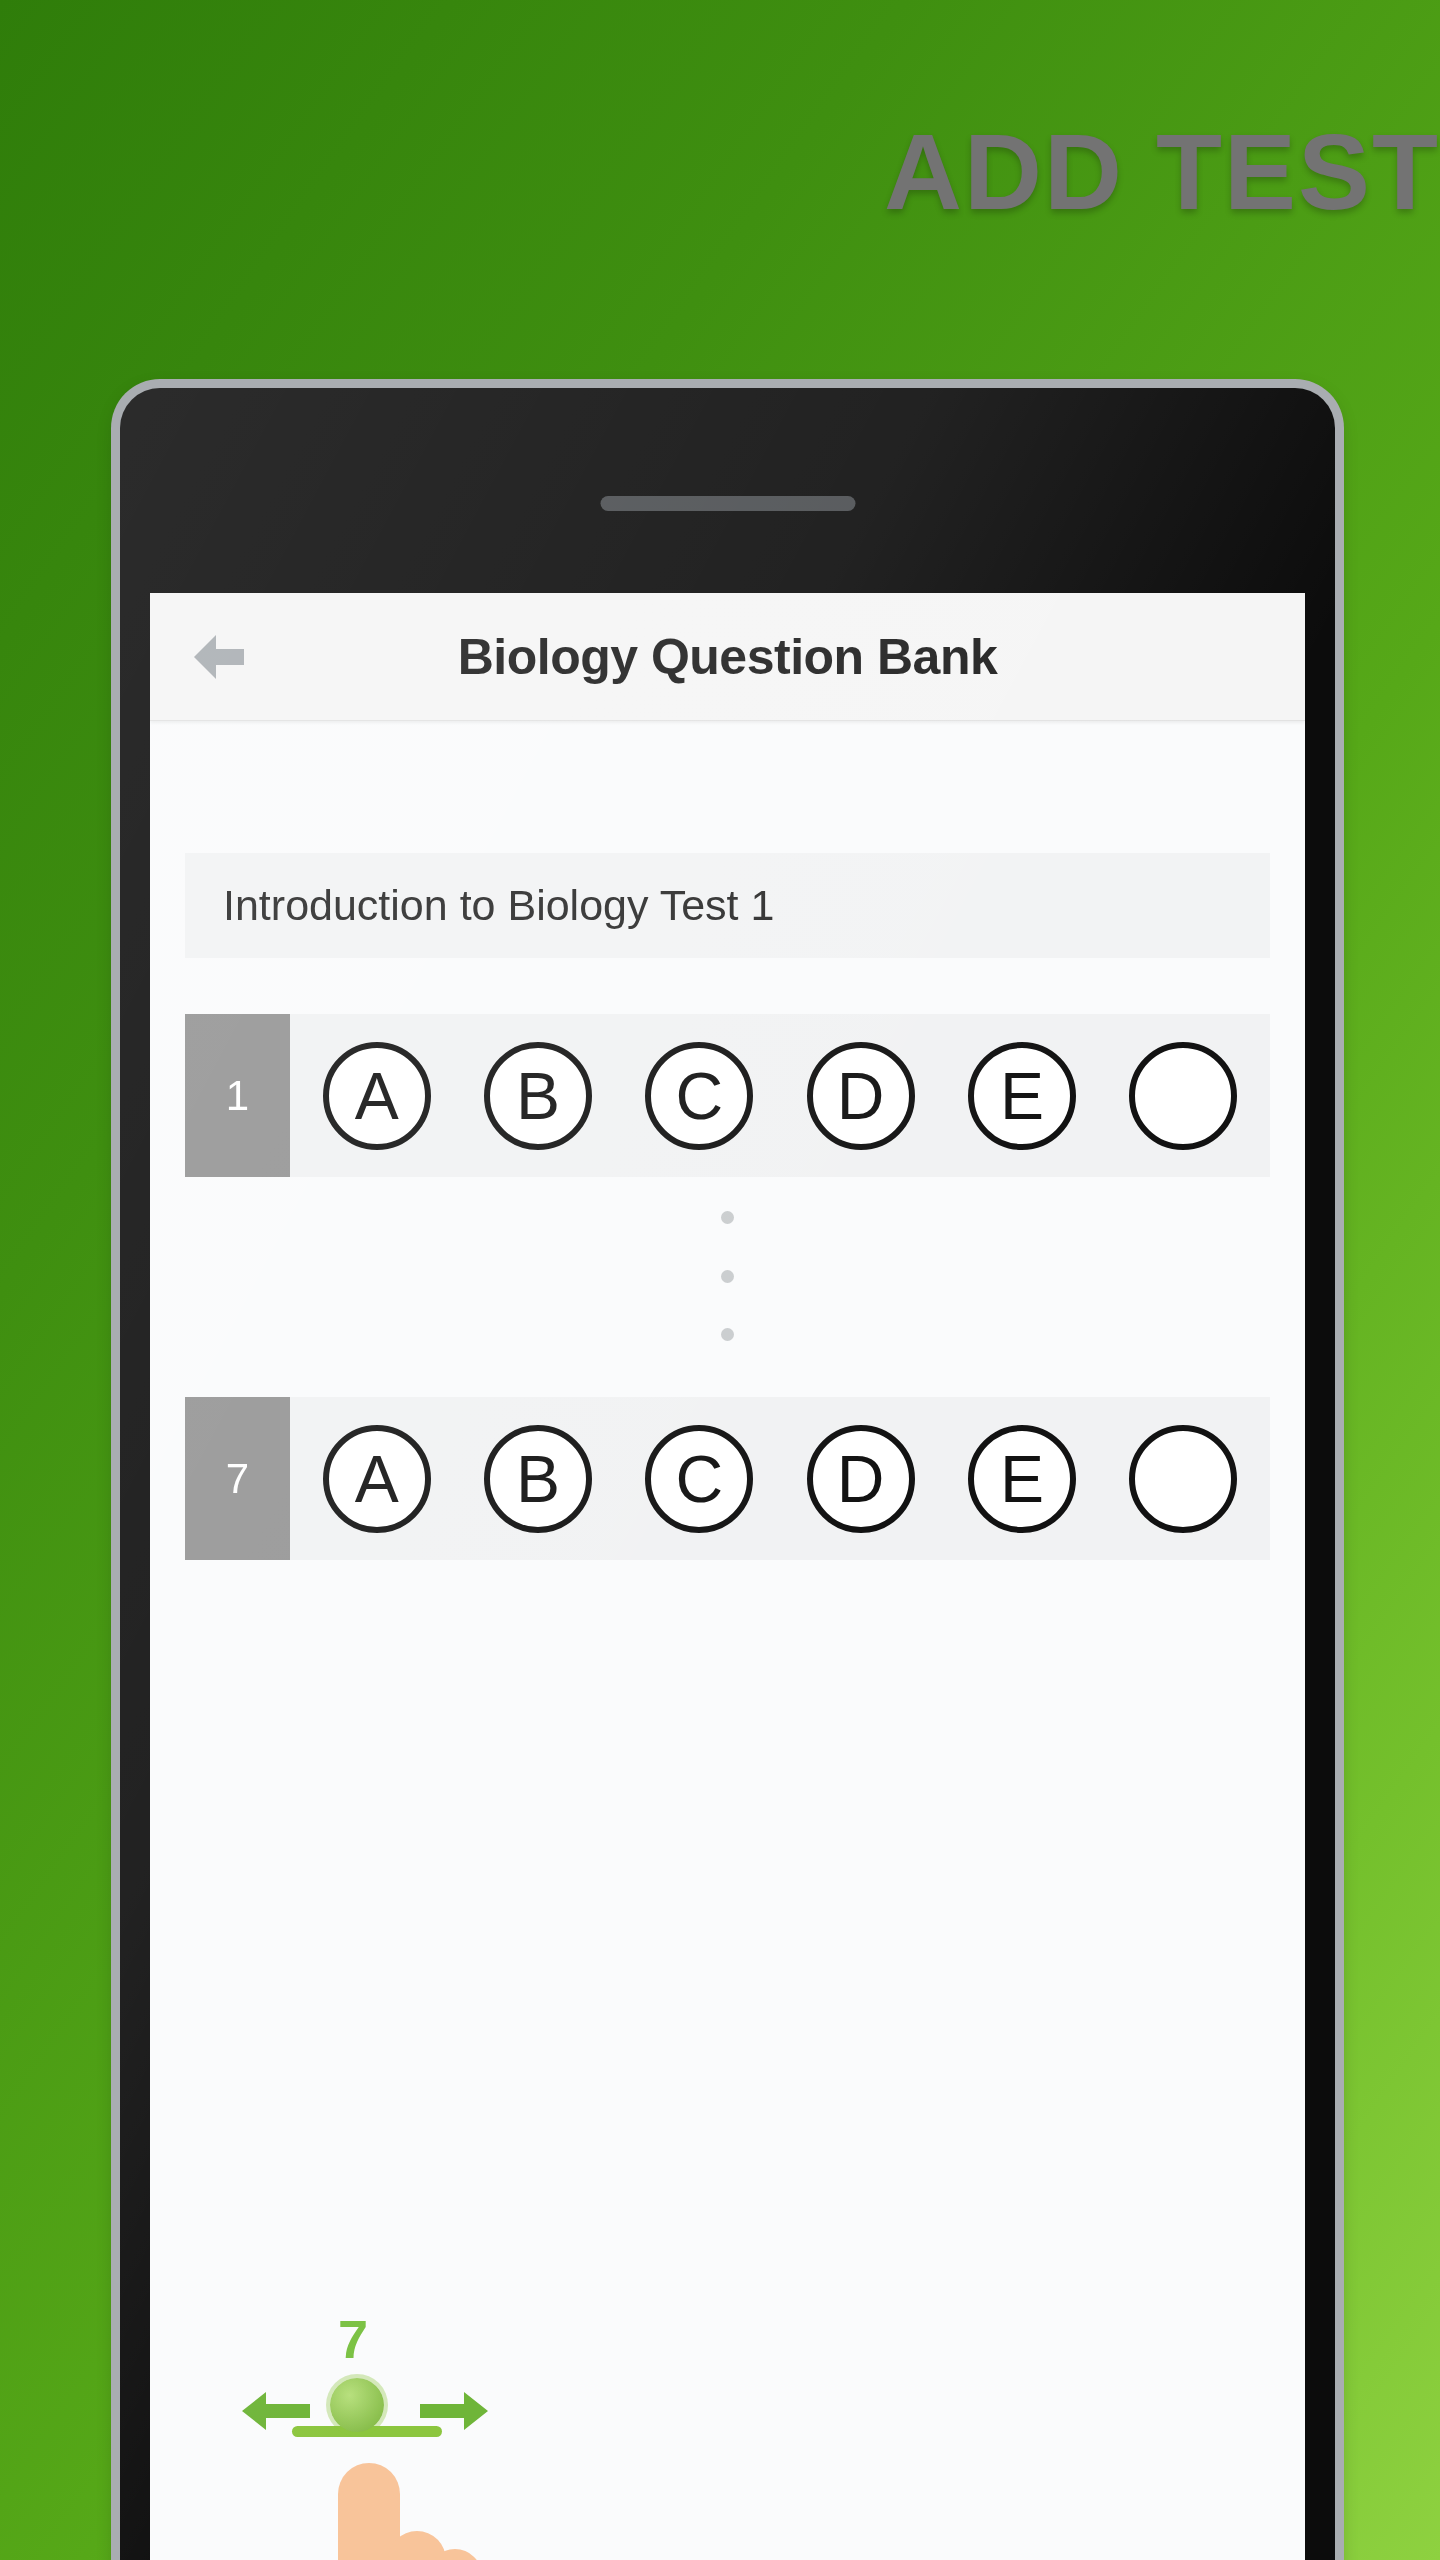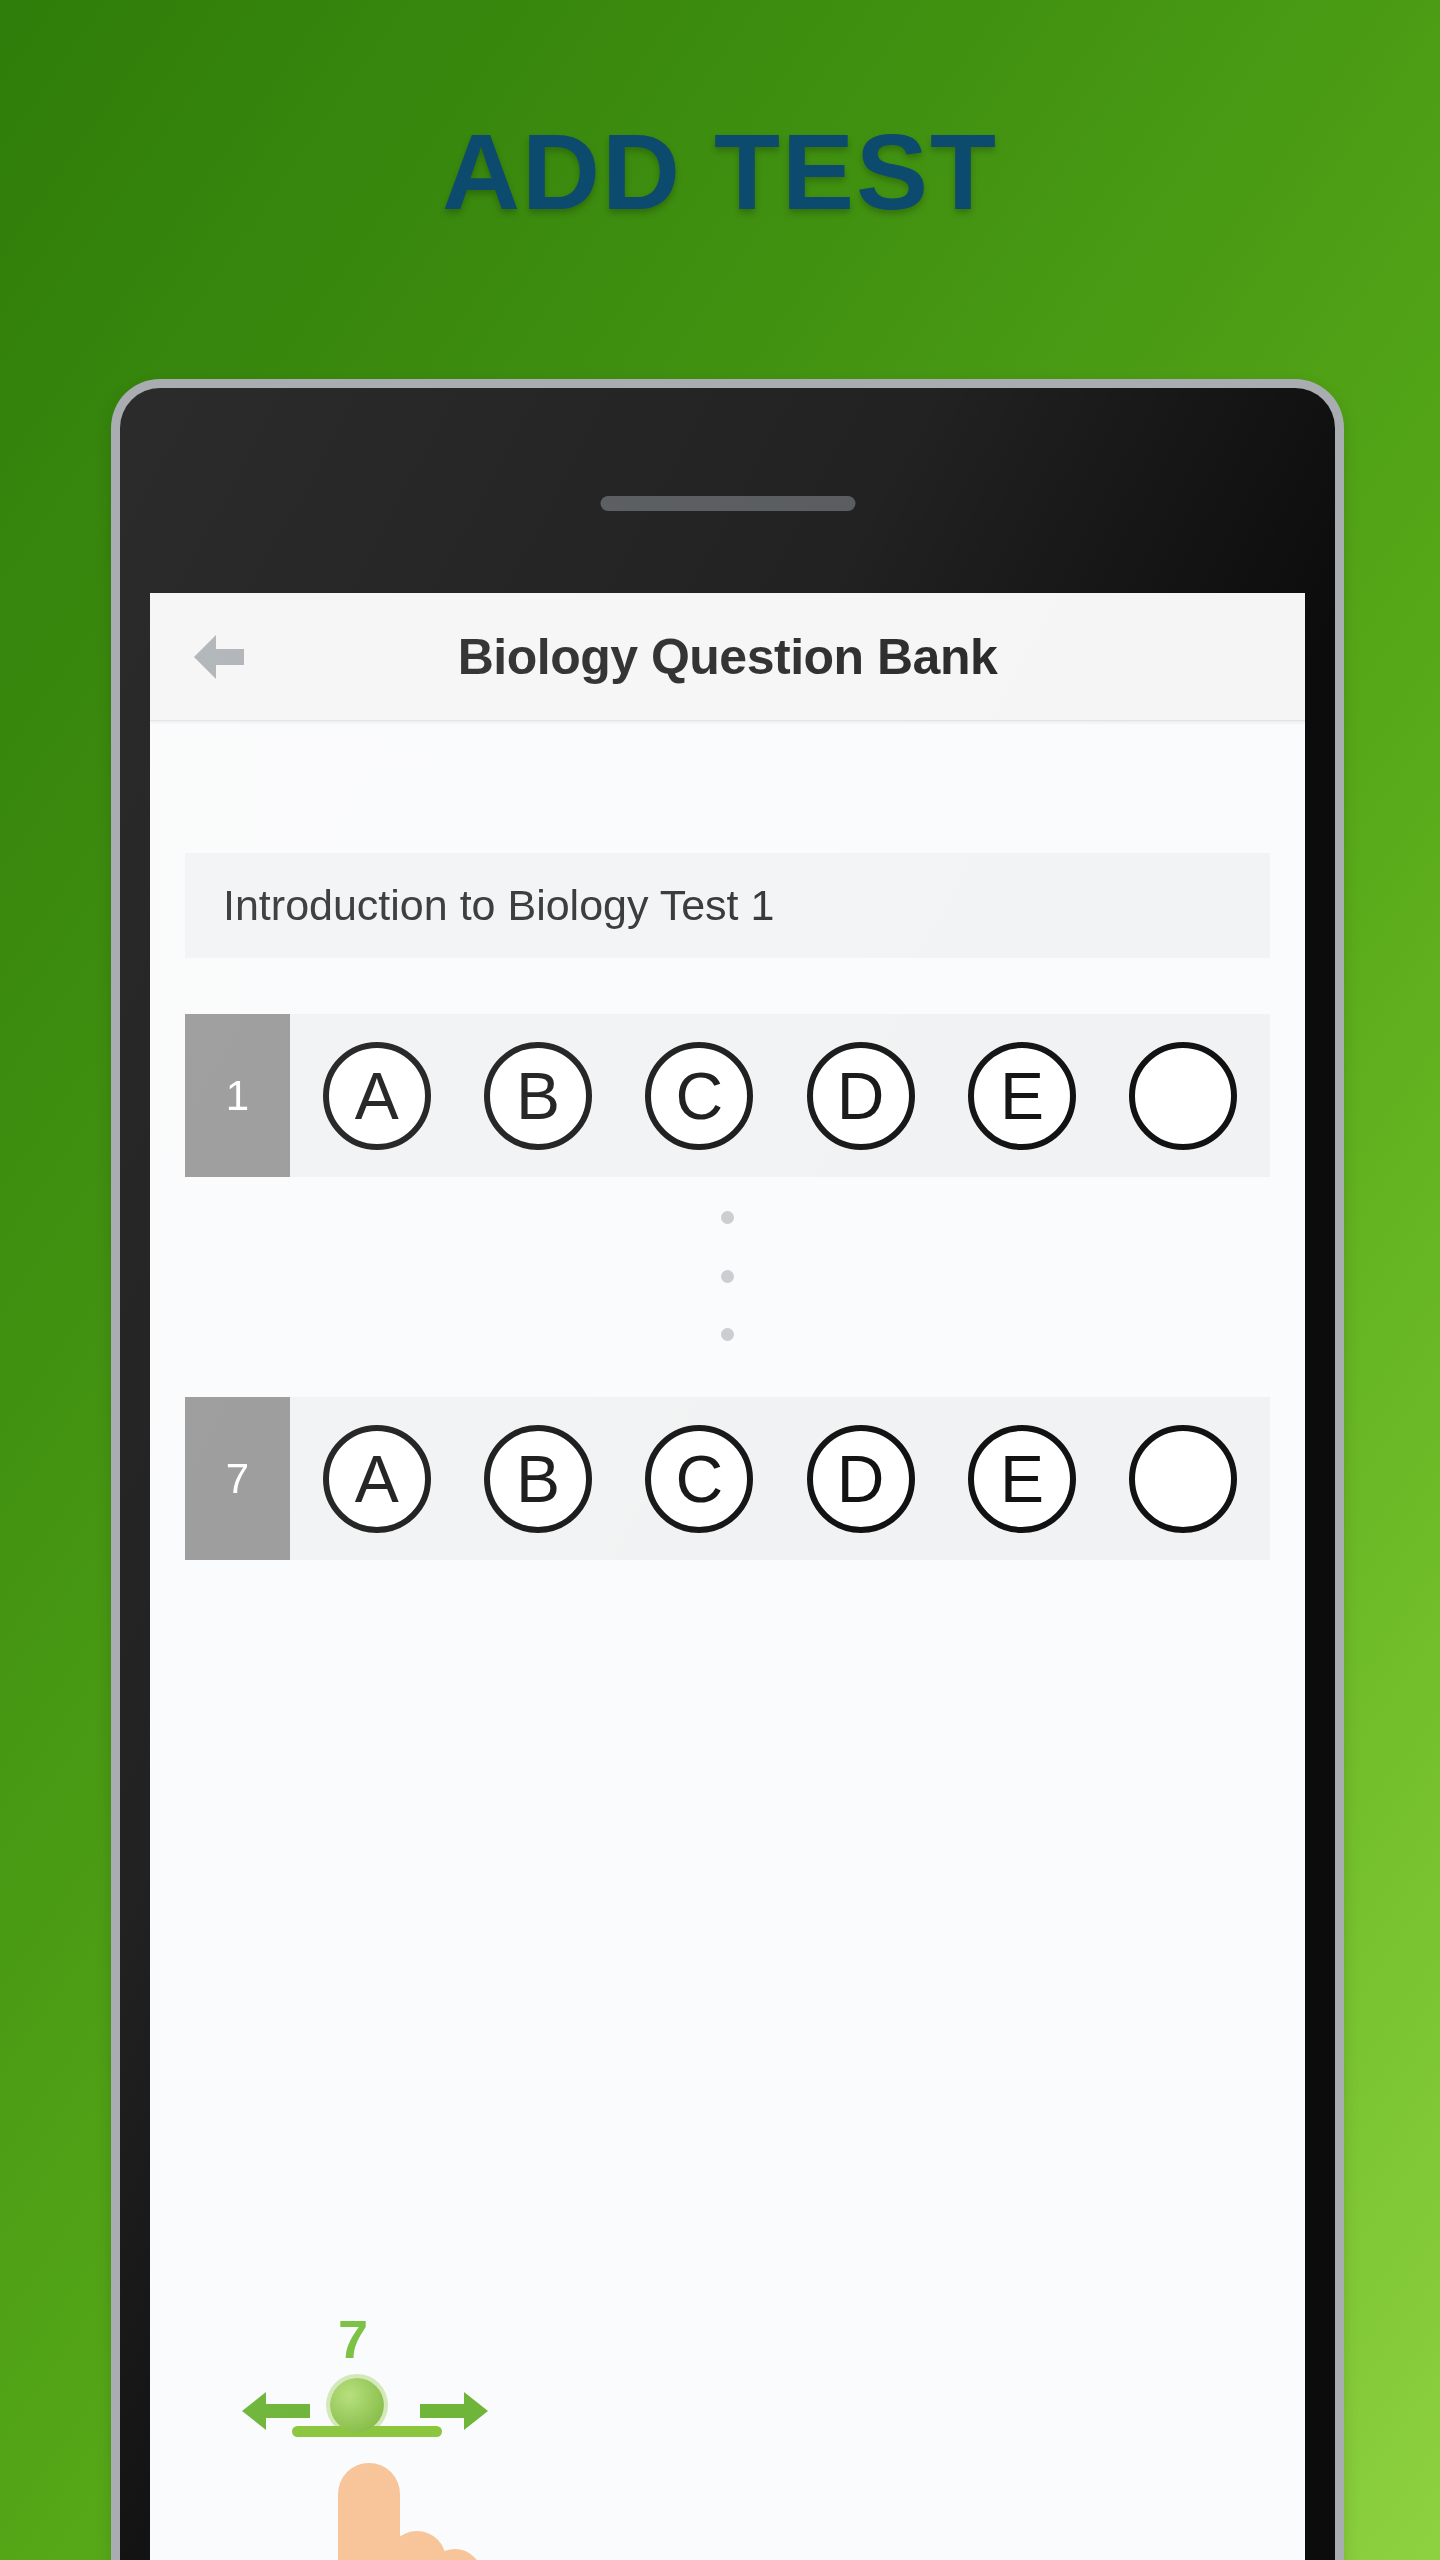--- a/index.html
+++ b/index.html
@@ -6,23 +6,23 @@
   html,body { width:1440px; height:2560px; overflow:hidden; }
   body {
     font-family:"Liberation Sans", sans-serif;
     background: linear-gradient(125deg,#2f7d0a 0%, #3f8f10 28%, #56a818 58%, #74c02c 82%, #8ed140 100%);
     position:relative;
   }
 
   
   .promo-title{
     position:absolute; top:118px; left:0; width:100%;
-    text-align:center;
+    text-align:right;
     font-size:108px; font-weight:bold; letter-spacing:2px;
-    color:#0c4a6e;
+    color:#737373;
     text-shadow:0 4px 6px rgba(0,0,0,.22);
     line-height:1;
   }
 
   
   .phone{
     position:absolute;
     left:120px; top:388px;
     width:1215px; height:2220px;
     background:#0c0c0c;

